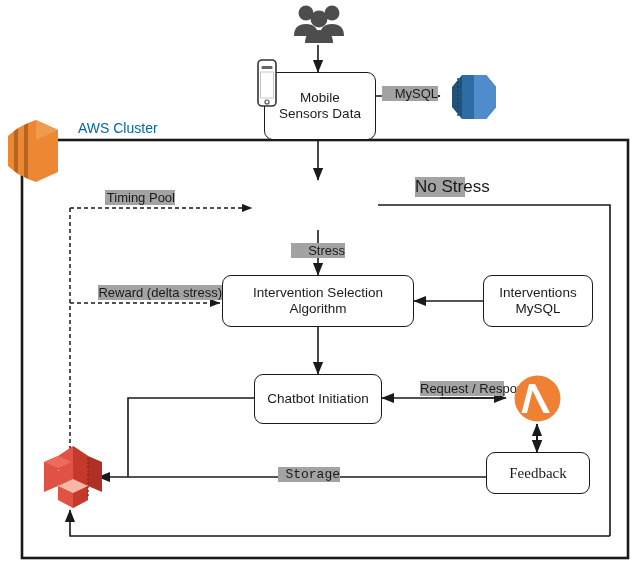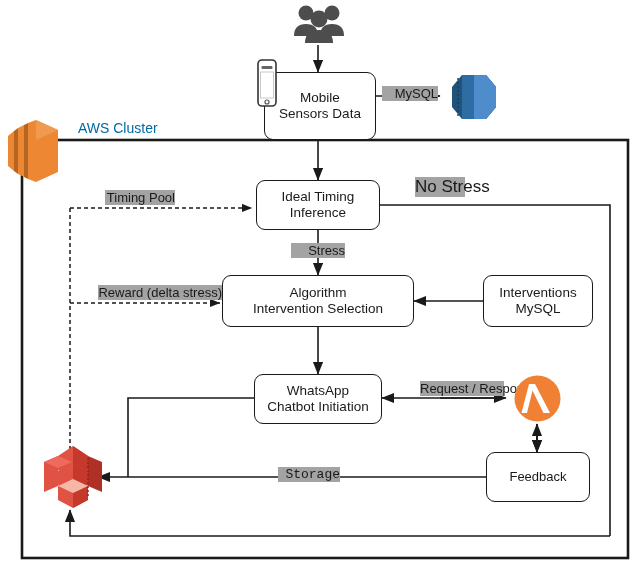--- a/index.html
+++ b/index.html
@@ -70,49 +70,42 @@
     </g>
   </svg>
 
   <div class="node" style="left:264px;top:72px;width:112px;height:68px;font-size:13.5px;">
     <div>
       <span>Mobile</span>
       <span>Sensors Data</span>
     </div>
   </div>
 
-  <div class="node" style="left:256px;top:180px;width:124px;height:50px;font-size:13.5px;">
-    <div>
-      <span>Ideal Timing</span>
-      <span>Inference</span>
-    </div>
-  </div>
 
   <div class="node" style="left:222px;top:275px;width:192px;height:52px;font-size:13.5px;">
     <div>
+      <span>Intervention Selection</span>
       <span>Algorithm</span>
-      <span>Intervention Selection</span>
     </div>
   </div>
 
   <div class="node" style="left:483px;top:275px;width:110px;height:52px;font-size:13.5px;">
     <div>
       <span>Interventions</span>
       <span>MySQL</span>
     </div>
   </div>
 
   <div class="node" style="left:254px;top:374px;width:128px;height:50px;font-size:13.5px;">
     <div>
-      <span>WhatsApp</span>
       <span>Chatbot Initiation</span>
     </div>
   </div>
 
-  <div class="node" style="left:486px;top:452px;width:104px;height:50px;font-size:13px;">
+  <div class="node" style="left:486px;top:452px;width:104px;height:42px;font-size:15px;font-family:Liberation Serif, serif;">
     <div>
       <span>Feedback</span>
     </div>
   </div>
 
   <div class="lbl" style="left:382px;top:86px;width:56px;font-size:13px;">
     <span>MySQL</span>
   </div>
 
   <div class="lbl" style="left:105px;top:190px;width:70px;font-size:13px;">

